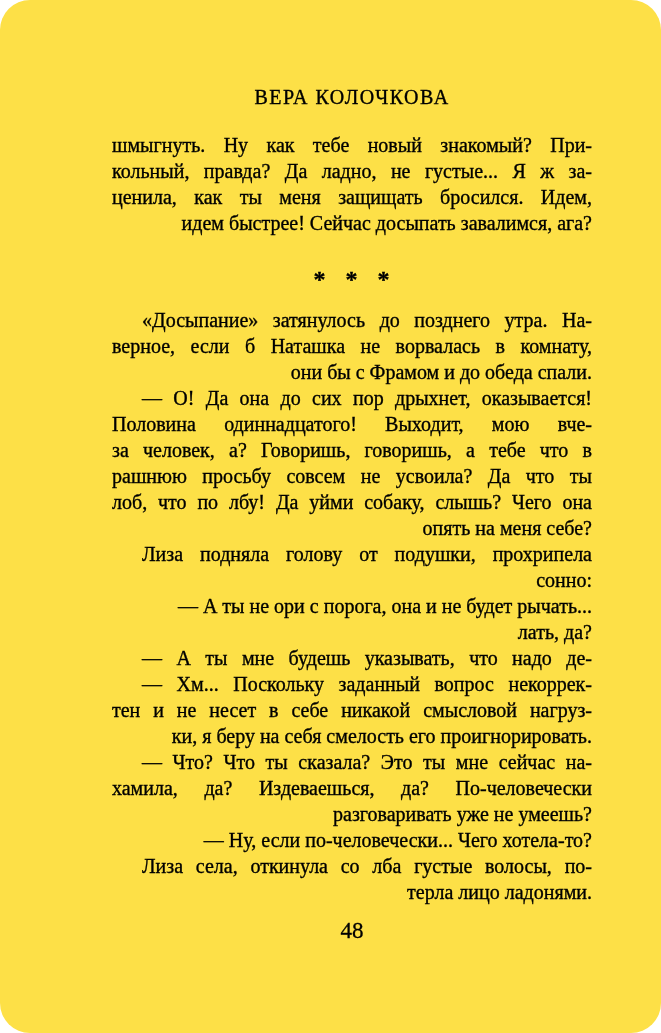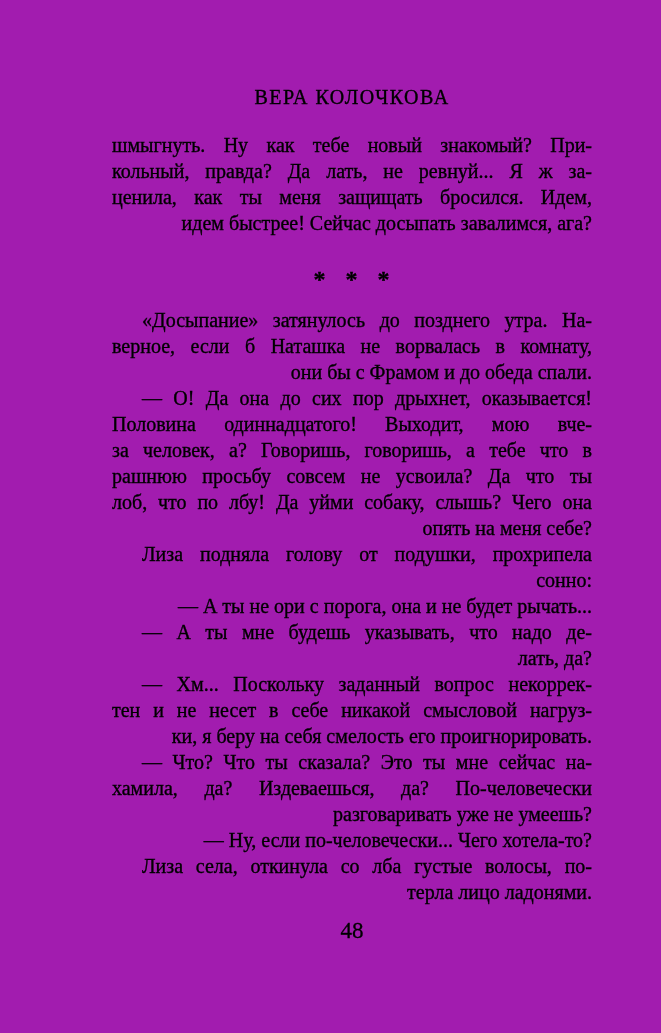--- a/index.html
+++ b/index.html
@@ -9,22 +9,23 @@
     background: #ffffff;
     overflow: hidden;
   }
   body {
     font-family: "Liberation Serif", "DejaVu Serif", serif;
     color: #000000;
   }
   .page {
     width: 661px;
     height: 1033px;
-    background: #a21caf;
+    background: #fde047;
     position: relative;
+    border-radius: 30px;
   }
   .text-block {
     padding: 84px 69px 0 112px; 
   }
   .book-header {
     text-align: center;
     font-size: 20px;
     line-height: 26px;
     letter-spacing: 1.5px;
     -webkit-text-stroke: 0.35px #000;
@@ -66,21 +67,21 @@
 </style>
 </head>
 <body>
 
 <div class="page">
   <div class="text-block">
     <div class="book-header">ВЕРА КОЛОЧКОВА</div>
     <div class="content">
         <div class="paragraph">
           <div class="line justify">шмыгнуть. Ну как тебе новый знакомый? При-</div>
-          <div class="line justify">кольный, правда? Да лать, не ревнуй... Я ж за-</div>
+          <div class="line justify">кольный, правда? Да ладно, не густые... Я ж за-</div>
           <div class="line justify">ценила, как ты меня защищать бросился. Идем,</div>
           <div class="line">идем быстрее! Сейчас досыпать завалимся, ага?</div>
         </div>
         <div class="separator">* * *</div>
         <div class="paragraph">
           <div class="line justify indent">«Досыпание» затянулось до позднего утра. На-</div>
           <div class="line justify">верное, если б Наташка не ворвалась в комнату,</div>
           <div class="line">они бы с Фрамом и до обеда спали.</div>
         </div>
         <div class="paragraph">
@@ -92,22 +93,22 @@
           <div class="line">опять на меня себе?</div>
         </div>
         <div class="paragraph">
           <div class="line justify indent">Лиза подняла голову от подушки, прохрипела</div>
           <div class="line">сонно:</div>
         </div>
         <div class="paragraph">
           <div class="line indent">— А ты не ори с порога, она и не будет рычать...</div>
         </div>
         <div class="paragraph">
+          <div class="line">лать, да?</div>
           <div class="line justify indent">— А ты мне будешь указывать, что надо де-</div>
-          <div class="line">лать, да?</div>
         </div>
         <div class="paragraph">
           <div class="line justify indent">— Хм... Поскольку заданный вопрос некоррек-</div>
           <div class="line justify">тен и не несет в себе никакой смысловой нагруз-</div>
           <div class="line">ки, я беру на себя смелость его проигнорировать.</div>
         </div>
         <div class="paragraph">
           <div class="line justify indent">— Что? Что ты сказала? Это ты мне сейчас на-</div>
           <div class="line justify">хамила, да? Издеваешься, да? По-человечески</div>
           <div class="line">разговаривать уже не умеешь?</div>

